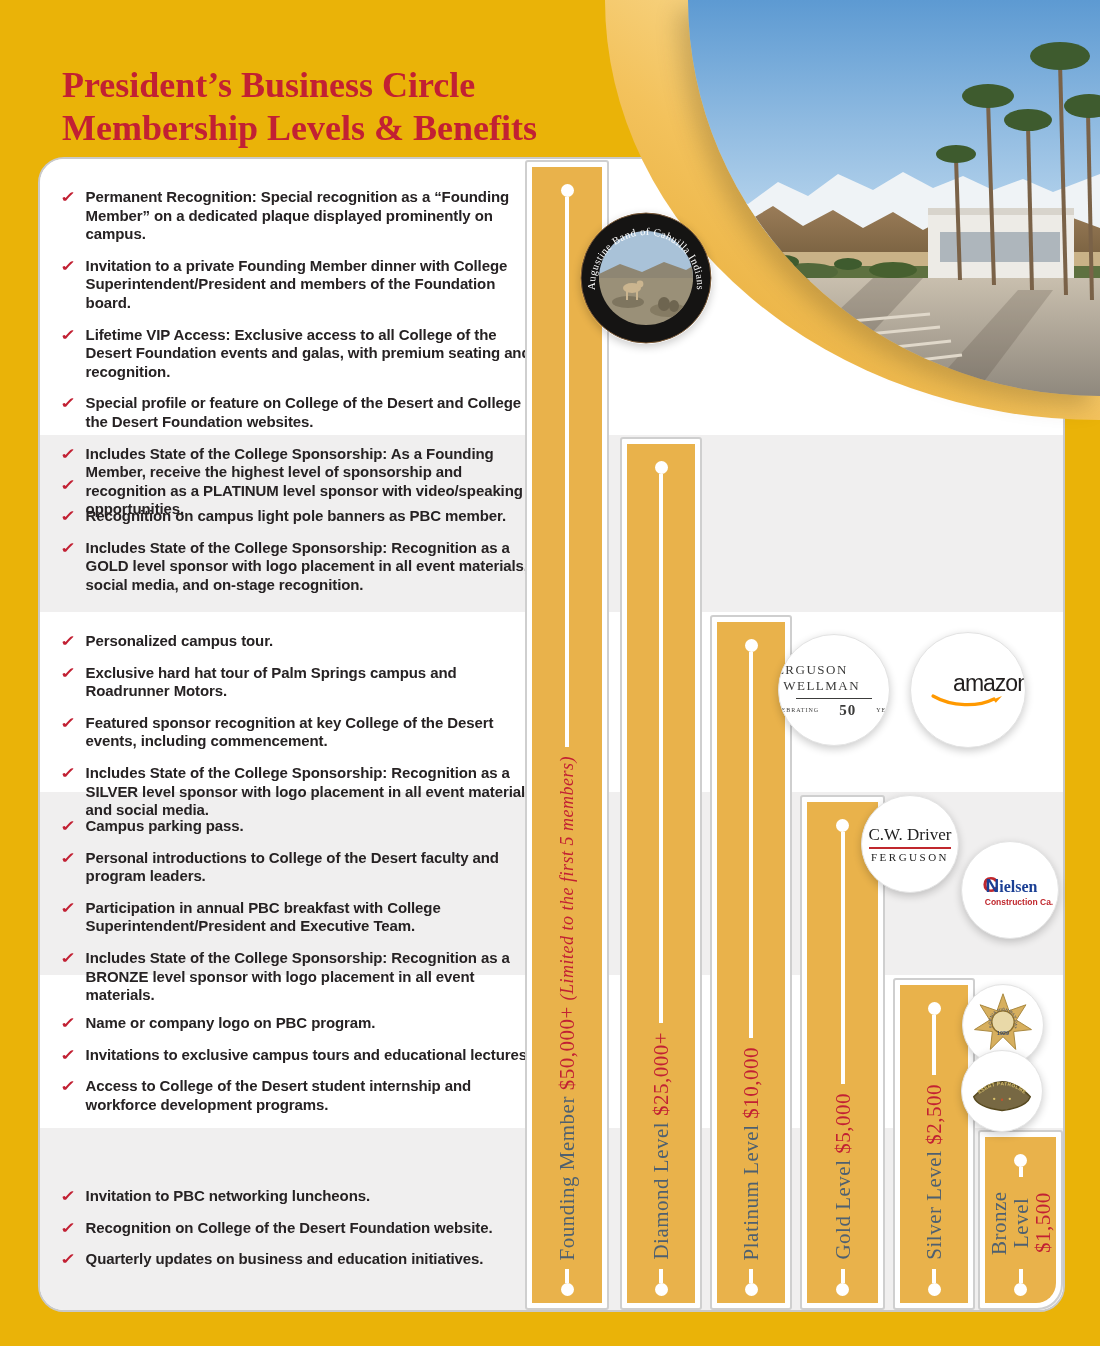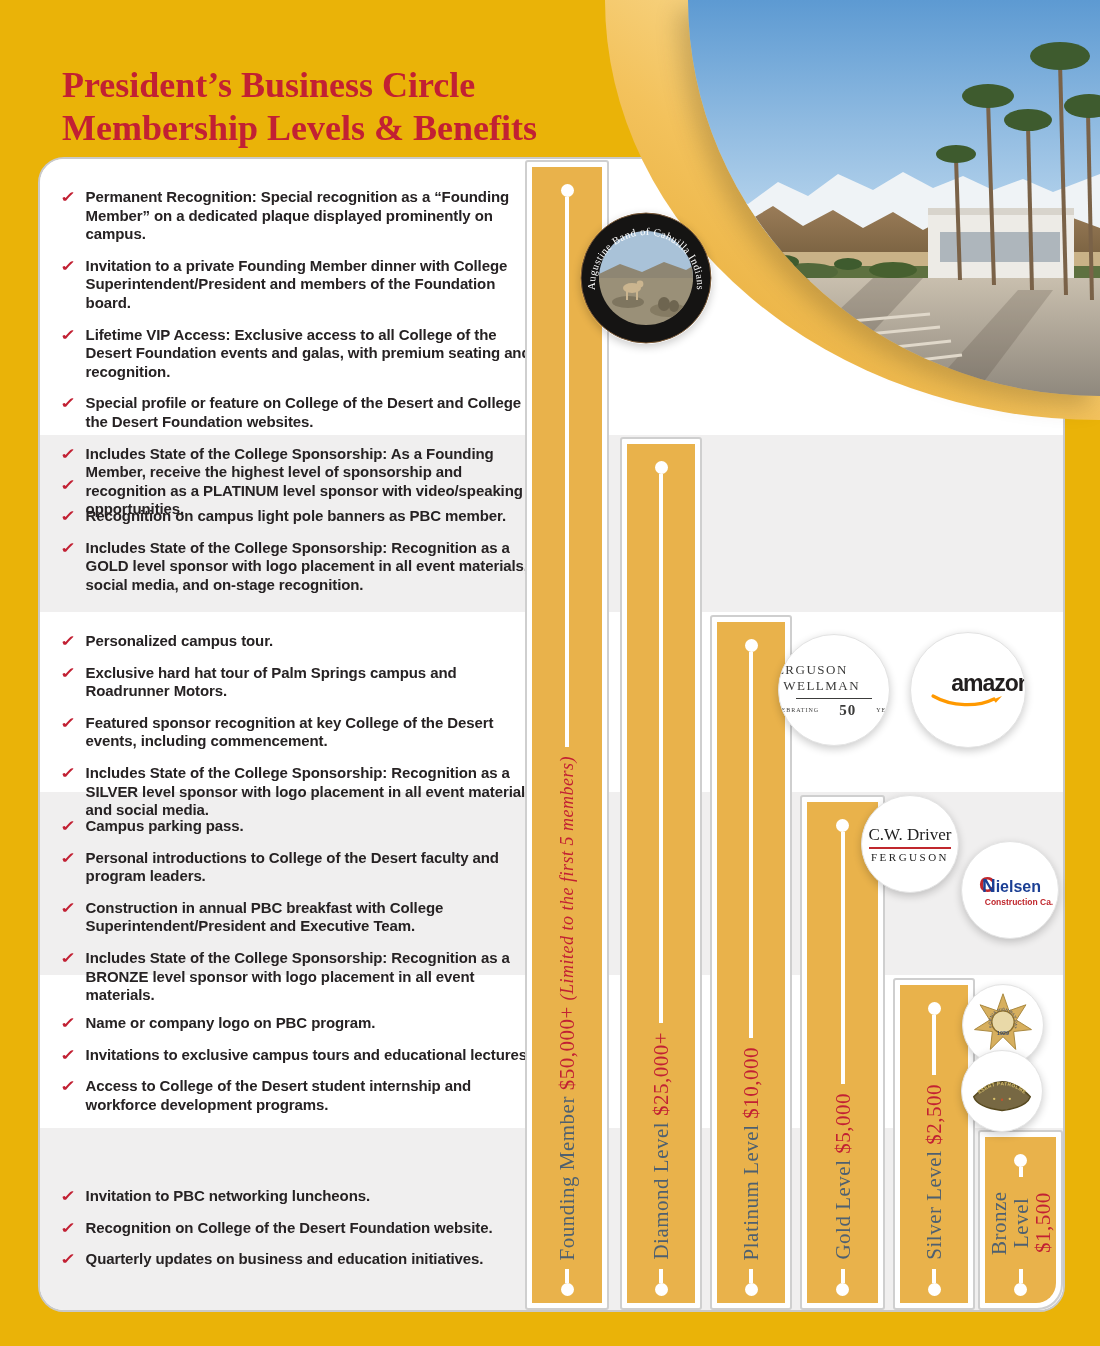--- a/index.html
+++ b/index.html
@@ -76,31 +76,31 @@
   .chp{left:962px;top:984px;width:82px;height:82px;}
   .desertbadge{left:961px;top:1050px;width:82px;height:82px;}
 
   .fw{font-family:"Liberation Serif",serif;color:#3C3C3B;}
   .fw-l1{font-size:13px;letter-spacing:1.5px;text-align:left;}
   .fw-l2{font-size:13px;letter-spacing:1.5px;text-align:left;margin-left:16px;}
   .fw-rule{height:1px;background:#3C3C3B;width:76px;margin:4px auto 3px;}
   .fw-tag{font-size:6px;letter-spacing:1px;display:flex;align-items:center;gap:20px;justify-content:center;}
   .fw-50{font-size:15px;font-weight:bold;}
 
-  .amz-word{font-size:23px;font-weight:bold;letter-spacing:-1px;color:#221F1F;line-height:1;margin-left:46px;}
+  .amz-word{font-size:23px;font-weight:normal;letter-spacing:-1px;color:#221F1F;line-height:1;margin-left:46px;}
   .amz-smile{margin-top:-2px;}
 
   .cwd-l1{font-family:"Liberation Serif",serif;font-size:17px;color:#222;}
   .cwd-rule{height:2px;background:#C0272D;width:82px;margin:2px auto 2px;}
   .cwd-l2{font-family:"Liberation Serif",serif;font-size:11px;letter-spacing:2.5px;color:#222;}
 
   .nls-top{line-height:1;white-space:nowrap;}
   .nls-c{color:#C0272D;font-weight:bold;font-size:22px;margin-right:-13px;}
   .nls-n{color:#1B3F94;font-weight:bold;font-size:19px;}
-  .nls-rest{color:#1B3F94;font-weight:bold;font-size:16px;}
+  .nls-rest{color:#1B3F94;font-weight:bold;font-size:16px;font-family:Liberation Serif, serif;}
   .nls-sub{color:#C0272D;font-weight:bold;font-size:8.5px;margin-left:18px;margin-top:1px;}
 </style>
 </head>
 <body>
 
 <div class="page">
 
   <h1 class="title">
     <span>President’s Business Circle</span>
     <span>Membership Levels &amp; Benefits</span>
@@ -238,21 +238,21 @@
       <div class="benefit">
           <span class="check">✓</span>
           <p>Campus parking pass.</p>
         </div>
       <div class="benefit">
           <span class="check">✓</span>
           <p>Personal introductions to College of the Desert faculty and program leaders.</p>
         </div>
       <div class="benefit">
           <span class="check">✓</span>
-          <p>Construction in annual PBC breakfast with College Superintendent/President and Executive Team.</p>
+          <p>Participation in annual PBC breakfast with College Superintendent/President and Executive Team.</p>
         </div>
       <div class="benefit">
           <span class="check">✓</span>
           <p>Includes State of the College Sponsorship: Recognition as a BRONZE level sponsor with logo placement in all event materials.</p>
         </div>
     </div>
 
     <div class="group g5">
       <div class="benefit">
           <span class="check">✓</span>

